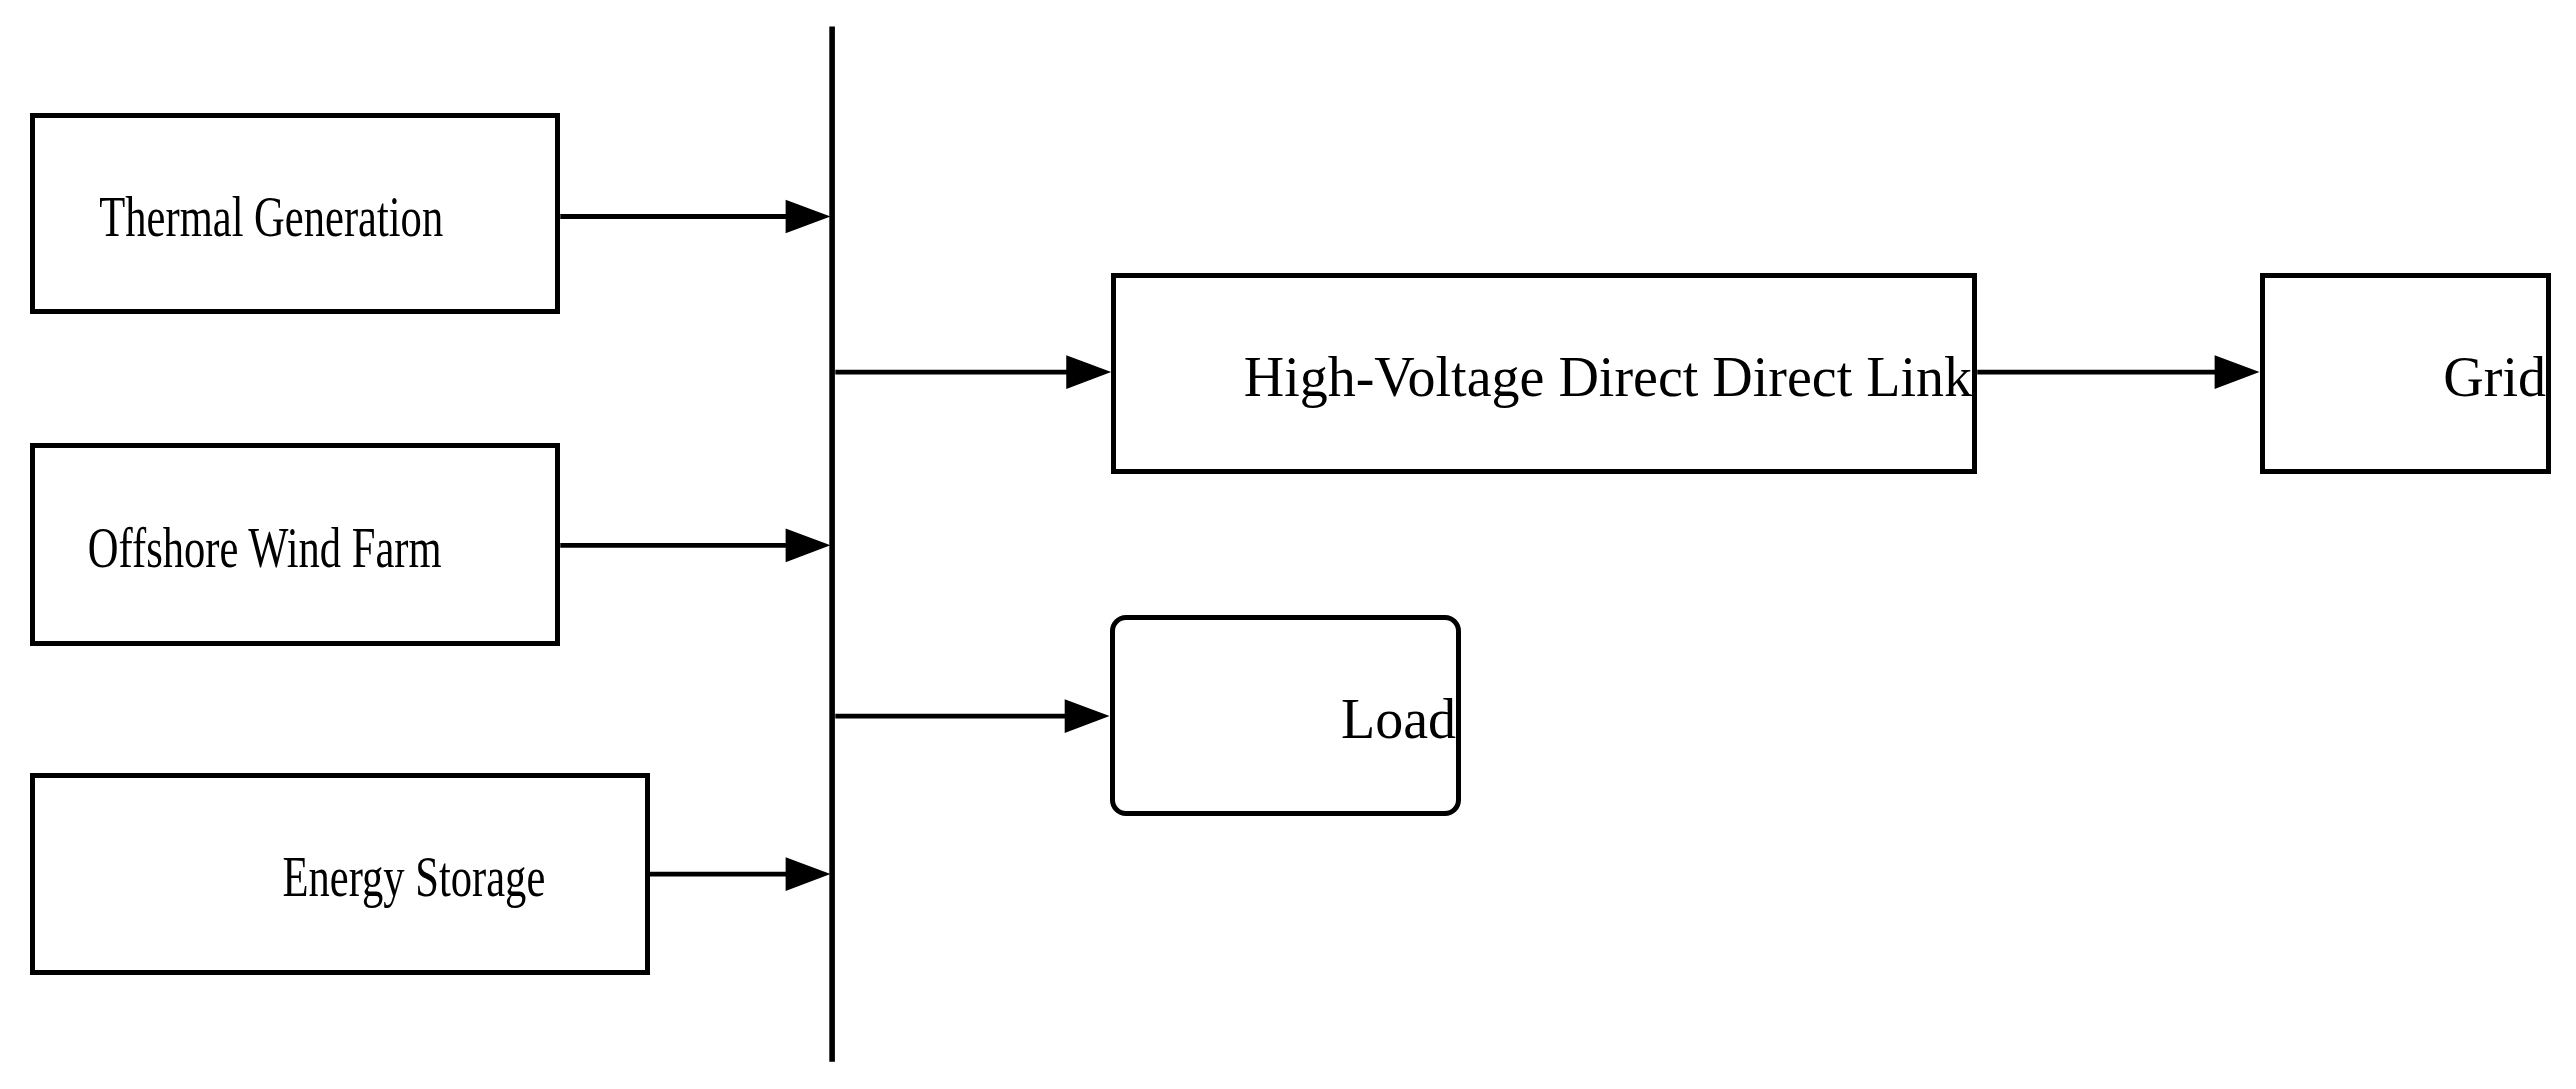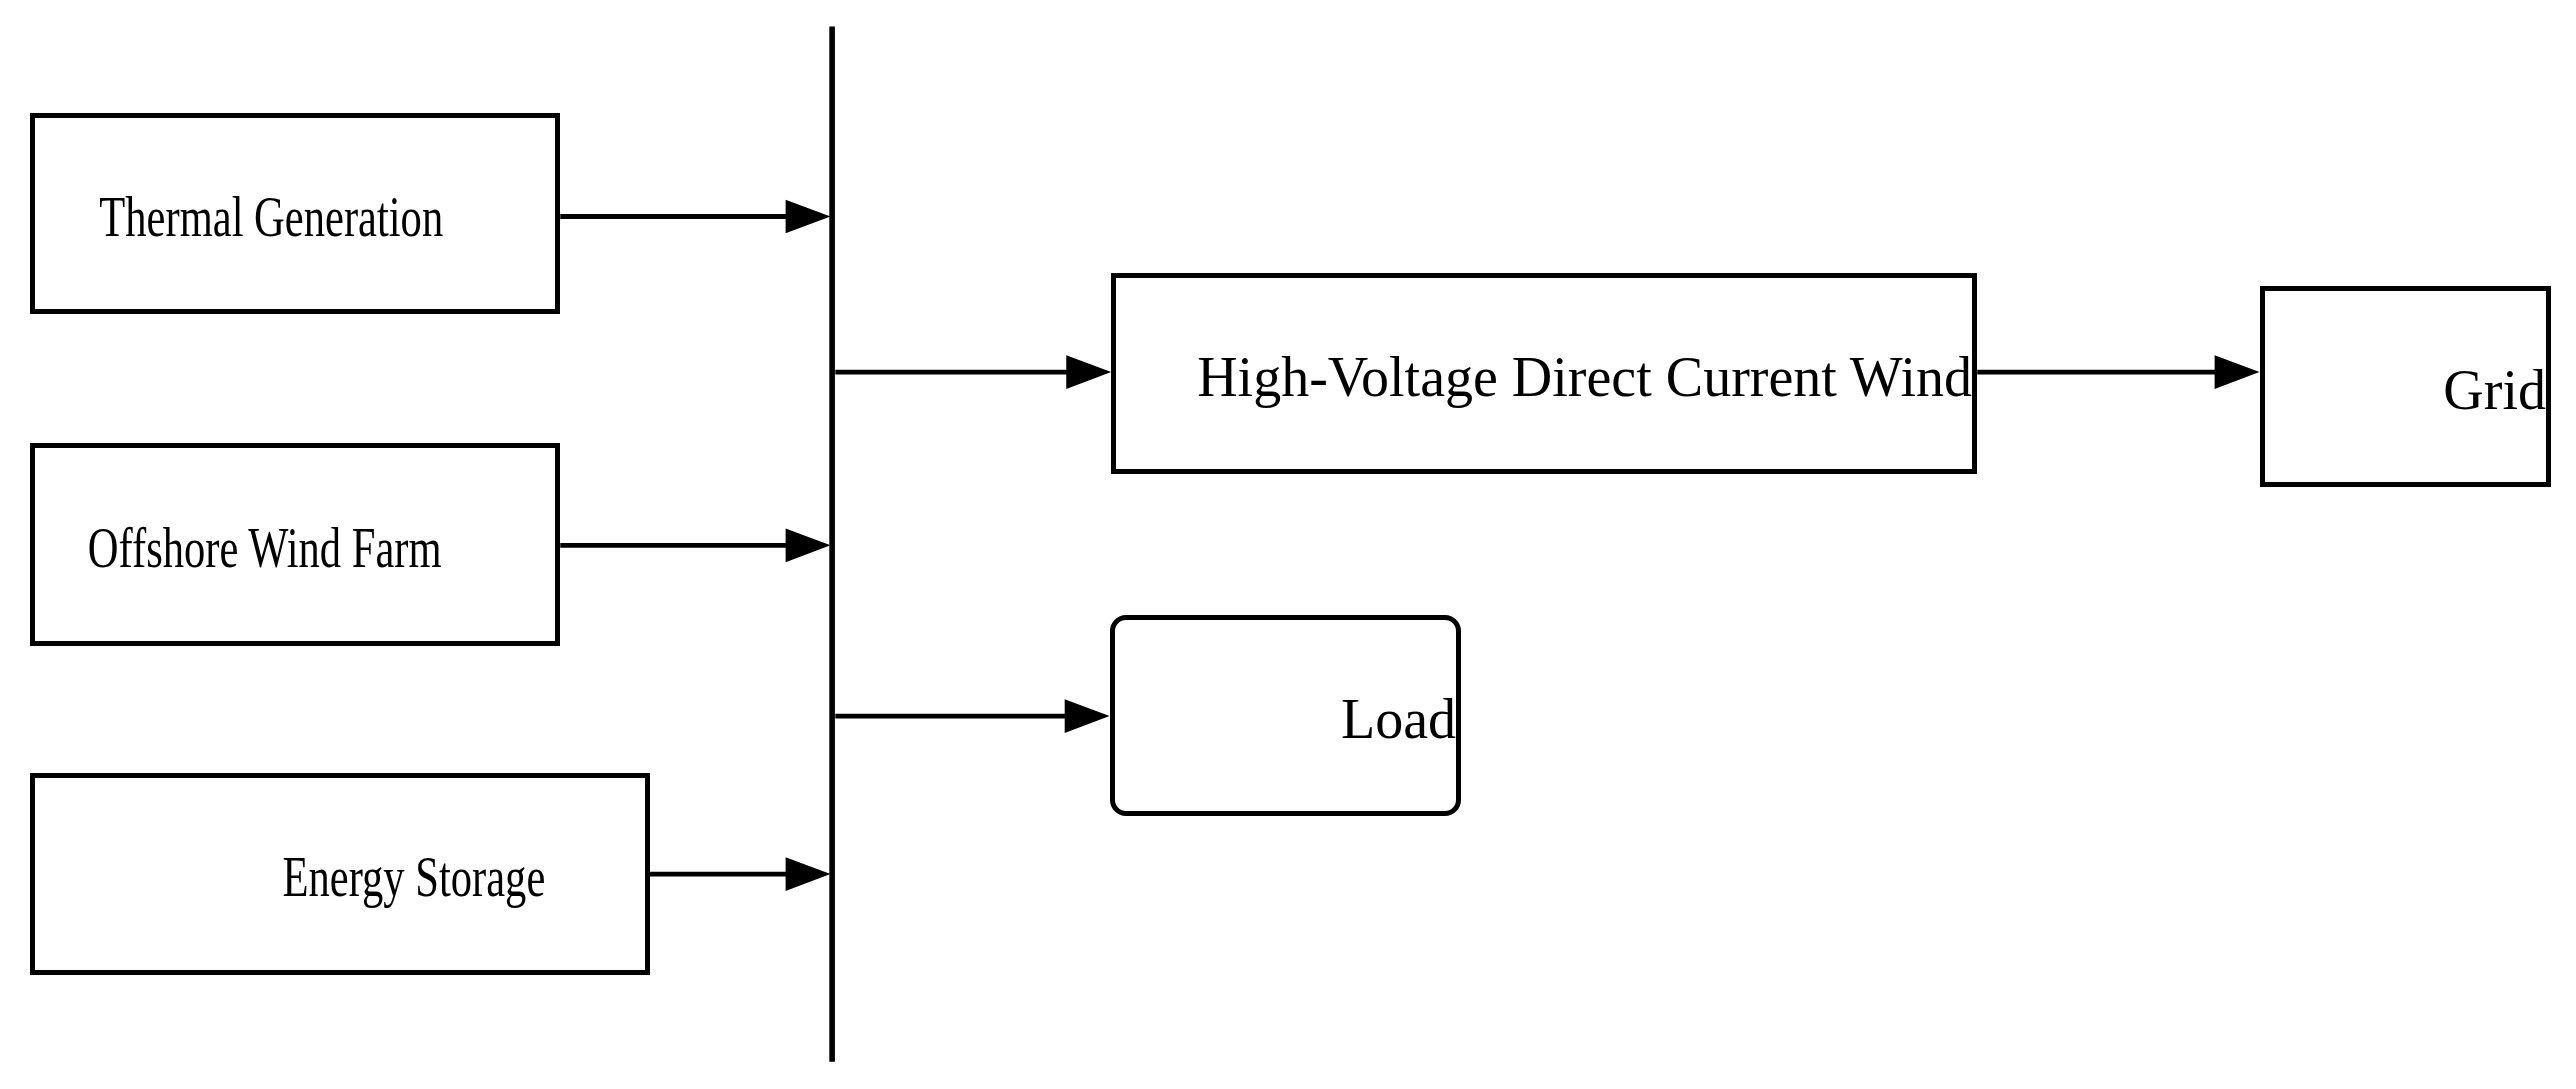--- a/index.html
+++ b/index.html
@@ -28,21 +28,21 @@
     border: 5.6px solid #000000;
     background: #ffffff;
     display: flex;
     align-items: center;
     justify-content: flex-end;
   }
   .node-thermal  { left: 30px;   top: 113px; width: 530px;  height: 201px; }
   .node-offshore { left: 30px;   top: 443px; width: 530px;  height: 203px; padding-left: 26px; }
   .node-storage  { left: 30px;   top: 773px; width: 620px;  height: 202px; }
   .node-hvdc     { left: 1111px; top: 273px; width: 866px; height: 201px; }
-  .node-grid     { left: 2260px; top: 286px; width: 291px;  height: 201px; }
+  .node-grid     { left: 2260px; top: 273px; width: 291px;  height: 201px; }
   .node-load     { left: 1110px; top: 615px; width: 351px;  height: 201px; border-radius: 16px; }
   .node-label {
     color: #000000;
     font-size: 56px;
     line-height: 1;
     white-space: nowrap;
     transform: translateY(3.2px);
   }
   .node-label.squeezed {
     transform: translate(-58px, 3.2px) scaleX(0.76);
@@ -84,21 +84,21 @@
 
   <div class="node node-offshore">
     <span class="node-label squeezed">Offshore Wind Farm</span>
   </div>
 
   <div class="node node-storage">
     <span class="node-label squeezed">Energy Storage</span>
   </div>
 
   <div class="node node-hvdc">
-    <span class="node-label">High-Voltage Direct Current Wind</span>
+    <span class="node-label">High-Voltage Direct Direct Link</span>
   </div>
 
   <div class="node node-grid">
     <span class="node-label">Grid</span>
   </div>
 
   <div class="node node-load">
     <span class="node-label">Load</span>
   </div>
 

